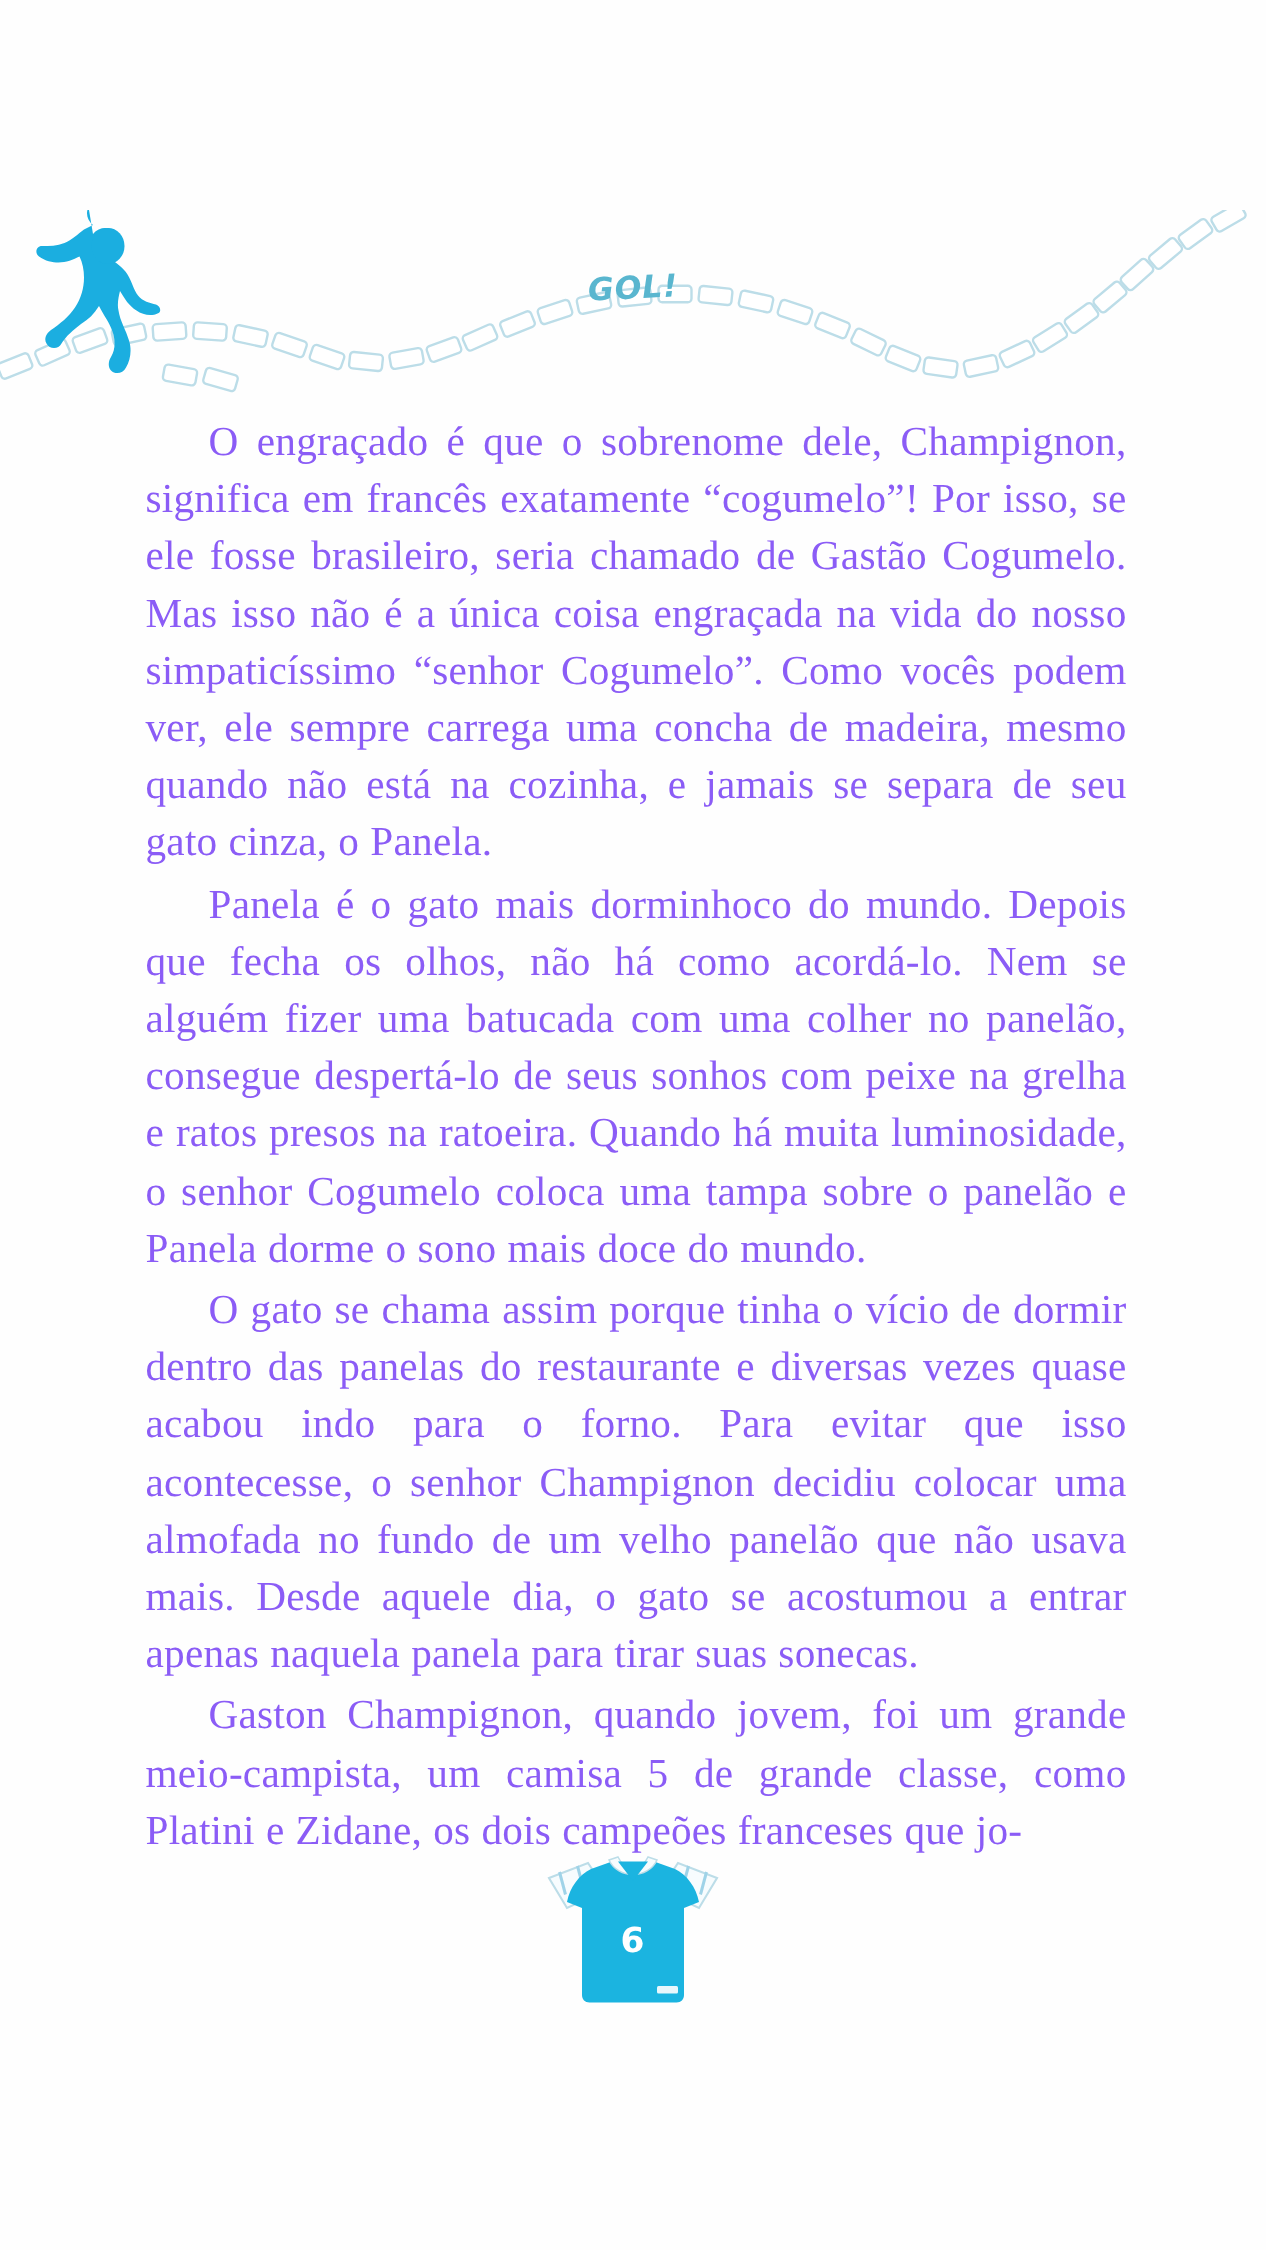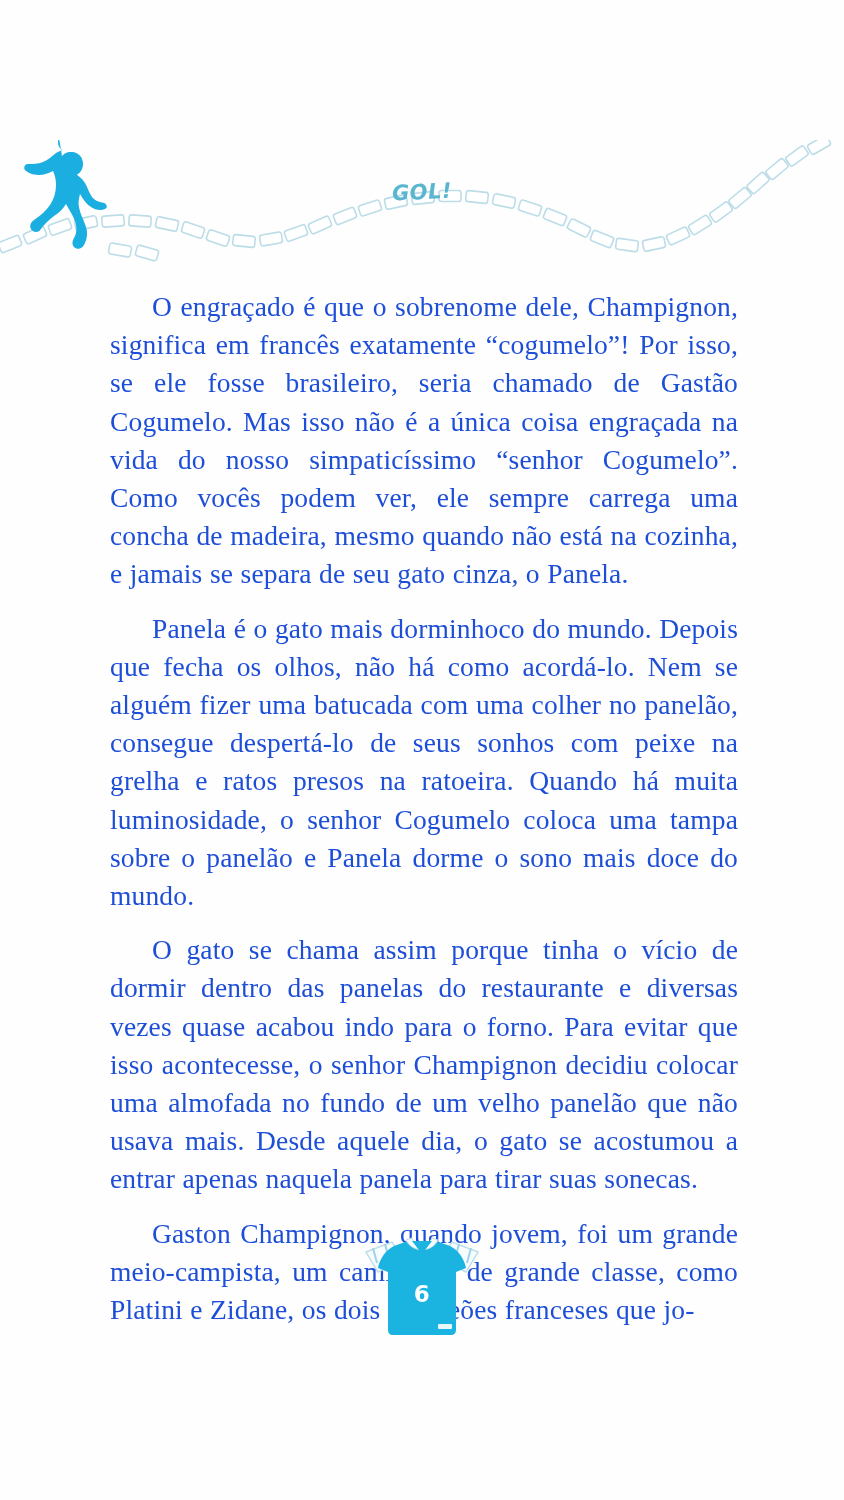--- a/index.html
+++ b/index.html
@@ -48,26 +48,26 @@
   }
 
   
   .body-text {
     position: absolute;
     left: 94px;
     top: 272px;
     width: 660px;
   }
   .body-text p {
-    margin: 16px;
+    margin: 3px;
     text-indent: 42px;
     text-align: justify;
     font-size: 27.5px;
     line-height: 38.2px;
-    color: #1d4ed8;
+    color: #8b5cf6;
     font-family: "Liberation Serif", "DejaVu Serif", serif;
     letter-spacing: 0.15px;
     word-spacing: 0.4px;
   }
   .body-text p.last-line-stretch {
     text-align-last: left;
   }
 
   
   .footer-mark {
@@ -249,21 +249,21 @@
       </g>
     </svg>
   </div>
 
   <div class="gol-label">GOL!</div>
 
   <div class="body-text">
     <p>O engraçado é que o sobrenome dele, Champignon, significa em francês exatamente “cogumelo”! Por isso, se ele fosse brasileiro, seria chamado de Gastão Cogumelo. Mas isso não é a única coisa engraçada na vida do nosso simpaticíssimo “senhor Cogumelo”. Como vocês podem ver, ele sempre carrega uma concha de madeira, mesmo quando não está na cozinha, e jamais se separa de seu gato cinza, o Panela.</p>
     <p>Panela é o gato mais dorminhoco do mundo. Depois que fecha os olhos, não há como acordá-lo. Nem se alguém fizer uma batucada com uma colher no panelão, consegue despertá-lo de seus sonhos com peixe na grelha e ratos presos na ratoeira. Quando há muita luminosidade, o senhor Cogumelo coloca uma tampa sobre o panelão e Panela dorme o sono mais doce do mundo.</p>
     <p>O gato se chama assim porque tinha o vício de dormir dentro das panelas do restaurante e diversas vezes quase acabou indo para o forno. Para evitar que isso acontecesse, o senhor Champignon decidiu colocar uma almofada no fundo de um velho panelão que não usava mais. Desde aquele dia, o gato se acostumou a entrar apenas naquela panela para tirar suas sonecas.</p>
-    <p class="last-line-stretch">Gaston Champignon, quando jovem, foi um grande meio-campista, um camisa 10 de grande classe, como Platini e Zidane, os dois campeões franceses que jo-</p>
+    <p class="last-line-stretch">Gaston Champignon, quando jovem, foi um grande meio-campista, um camisa 5 de grande classe, como Platini e Zidane, os dois campeões franceses que jo-</p>
   </div>
 
   <div class="footer-mark">
     <svg width="140" height="110" viewBox="0 0 140 110" xmlns="http://www.w3.org/2000/svg">
 
       <g>
         <path d="M14 20 L40 10 L52 28 L26 40 Z" fill="#f7fcfe" stroke="#bcdde8" stroke-width="1.4"></path>
         <path d="M21 16 L25 31" stroke="#9fd3e8" stroke-width="2" fill="none"></path>
         <path d="M33 12 L37 27" stroke="#9fd3e8" stroke-width="2" fill="none"></path>
       </g>

